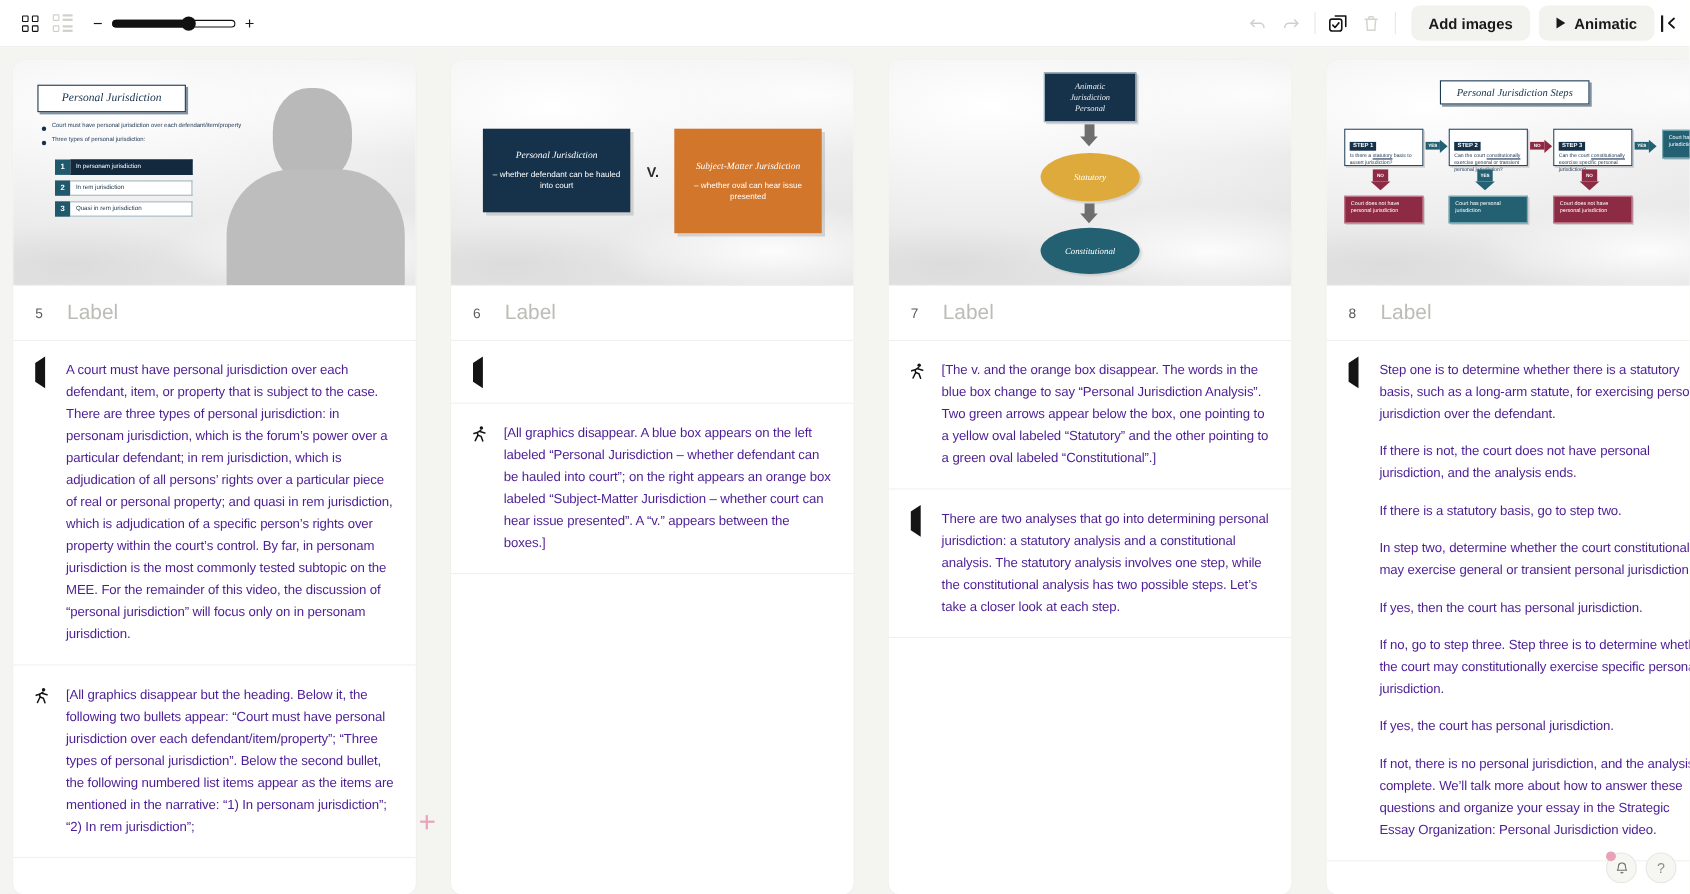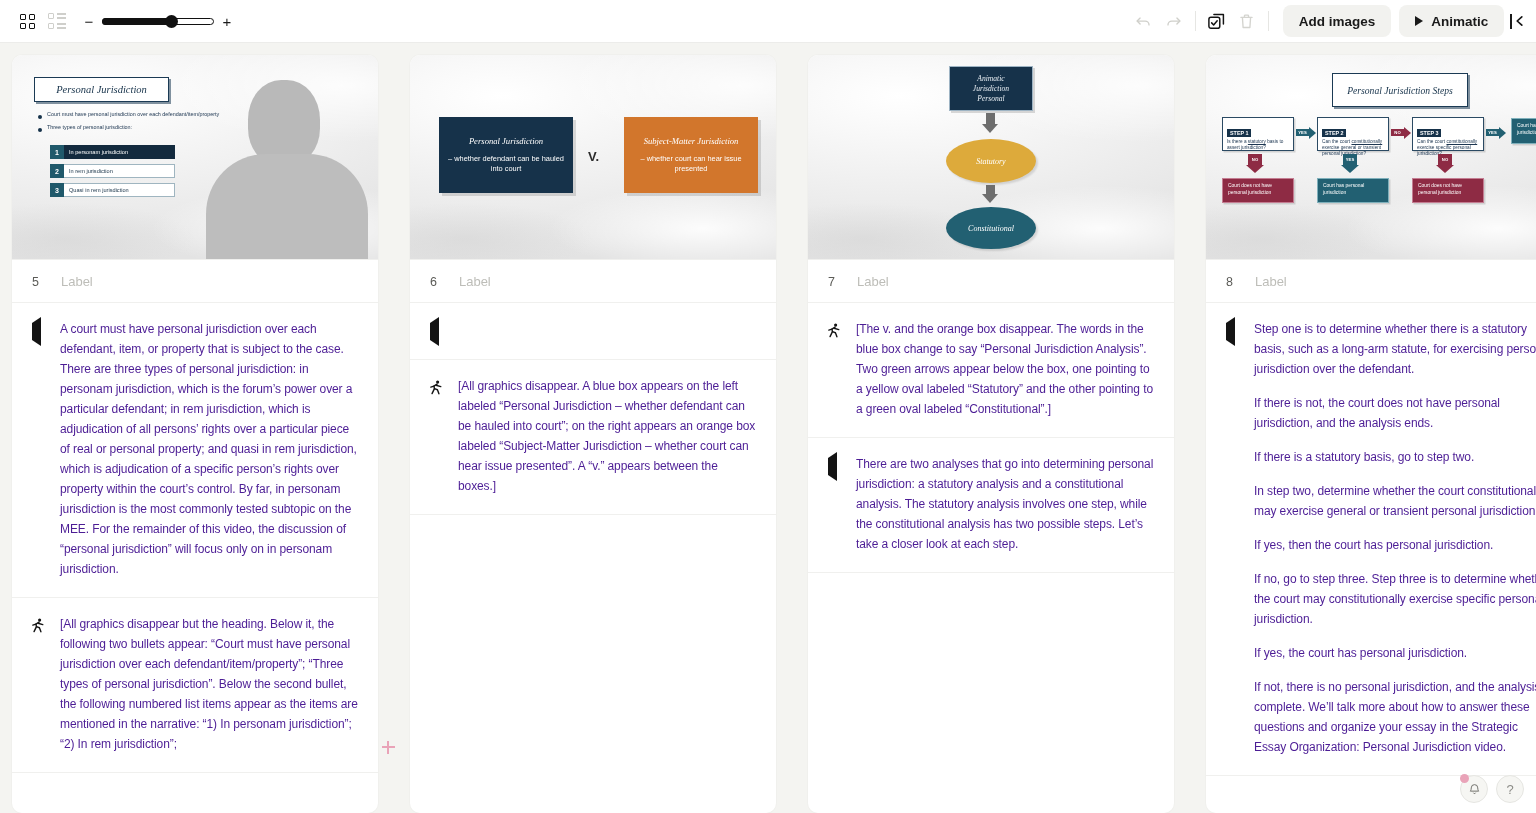--- a/index.html
+++ b/index.html
@@ -119,21 +119,21 @@
       radial-gradient(ellipse 70% 40% at 90% 15%, rgba(255,255,255,.85), transparent 70%);
   }
 
   
   .meta {
     display: flex; align-items: center; gap: 22px;
     padding: 14px 18px 13px 20px;
     border-bottom: 1px solid #f0f0ee;
   }
   .meta .num { font-size: 12.5px; color: #5b5b57; font-weight: 400; }
-  .meta .lbl { font-size: 13px; color: #bdbdb8; cursor: text; }
+  .meta .lbl { font-size: 19px; color: #bdbdb8; cursor: text; }
 
   
   .scripts { flex: 1; overflow: hidden; }
   .blk {
     display: flex; gap: 14px;
     padding: 16px 20px 18px 20px;
     border-bottom: 1px solid #f0f0ee;
   }
   .blk .ico { flex: 0 0 14px; padding-top: 4px; }
   .blk .body { flex: 1; }
@@ -415,23 +415,23 @@
       <span class="addbtn"></span>
     </div>
     <div class="column">
       <div class="thumb">
         <div class="swirl"></div>
         <div class="vbox" style="left:29px;top:62px;width:134px;height:76px;background:#16324a;">
           <div class="h">Personal Jurisdiction</div>
           <div class="s">– whether defendant can be hauled into court</div>
         </div>
         <div class="vs" style="left:178px;top:94px;">V.</div>
-        <div class="vbox" style="left:203px;top:62px;width:134px;height:76px;background:#d2762c;margin-left:11px;">
+        <div class="vbox" style="left:203px;top:62px;width:134px;height:95px;background:#d2762c;">
           <div class="h">Subject-Matter Jurisdiction</div>
-          <div class="s">– whether court can hear issue presented</div>
+          <div class="s">– whether oval can hear issue presented</div>
         </div>
       </div>
       <div class="meta">
         <span class="num">6</span>
         <span class="lbl">Label</span>
       </div>
       <div class="scripts">
         <div class="blk">
           <span class="ico"><span class="ico-narr"></span></span>
         </div>
@@ -485,21 +485,21 @@
           <span class="body">
             <p>There are two analyses that go into determining personal jurisdiction: a statutory analysis and a constitutional analysis. The statutory analysis involves one step, while the constitutional analysis has two possible steps. Let’s take a closer look at each step.</p>
           </span>
         </div>
       </div>
     </div>
     <div class="col-gap"></div>
     <div class="column">
       <div class="thumb">
         <div class="swirl"></div>
-        <div class="t-title" style="left:126px;top:18px;width:136px;height:34px;font-size:9.6px;">Personal Jurisdiction Steps</div>
+        <div class="t-title" style="left:103px;top:18px;width:136px;height:22px;font-size:9.6px;">Personal Jurisdiction Steps</div>
         <div class="sbox" style="left:16px;top:62px;width:72px;height:34px;"><span class="tag">STEP 1</span><div class="q">Is there a <u>statutory</u> basis to assert jurisdiction?</div></div>
         <div class="sbox" style="left:111px;top:62px;width:72px;height:34px;"><span class="tag">STEP 2</span><div class="q">Can the court <u>constitutionally</u> exercise general or transient personal jurisdiction?</div></div>
         <div class="sbox" style="left:206px;top:62px;width:72px;height:34px;"><span class="tag">STEP 3</span><div class="q">Can the court <u>constitutionally</u> exercise specific personal jurisdiction?</div></div>
         <div class="ar-right" style="left:90px;top:74px;">
           <span class="shaft" style="background:#226072;width:13px;">YES</span>
           <span class="tip" style="border-left:7px solid #226072;"></span>
         </div>
         <div class="ar-right" style="left:185px;top:74px;">
           <span class="shaft" style="background:#8e2b44;width:13px;">NO</span>
           <span class="tip" style="border-left:7px solid #8e2b44;"></span>

